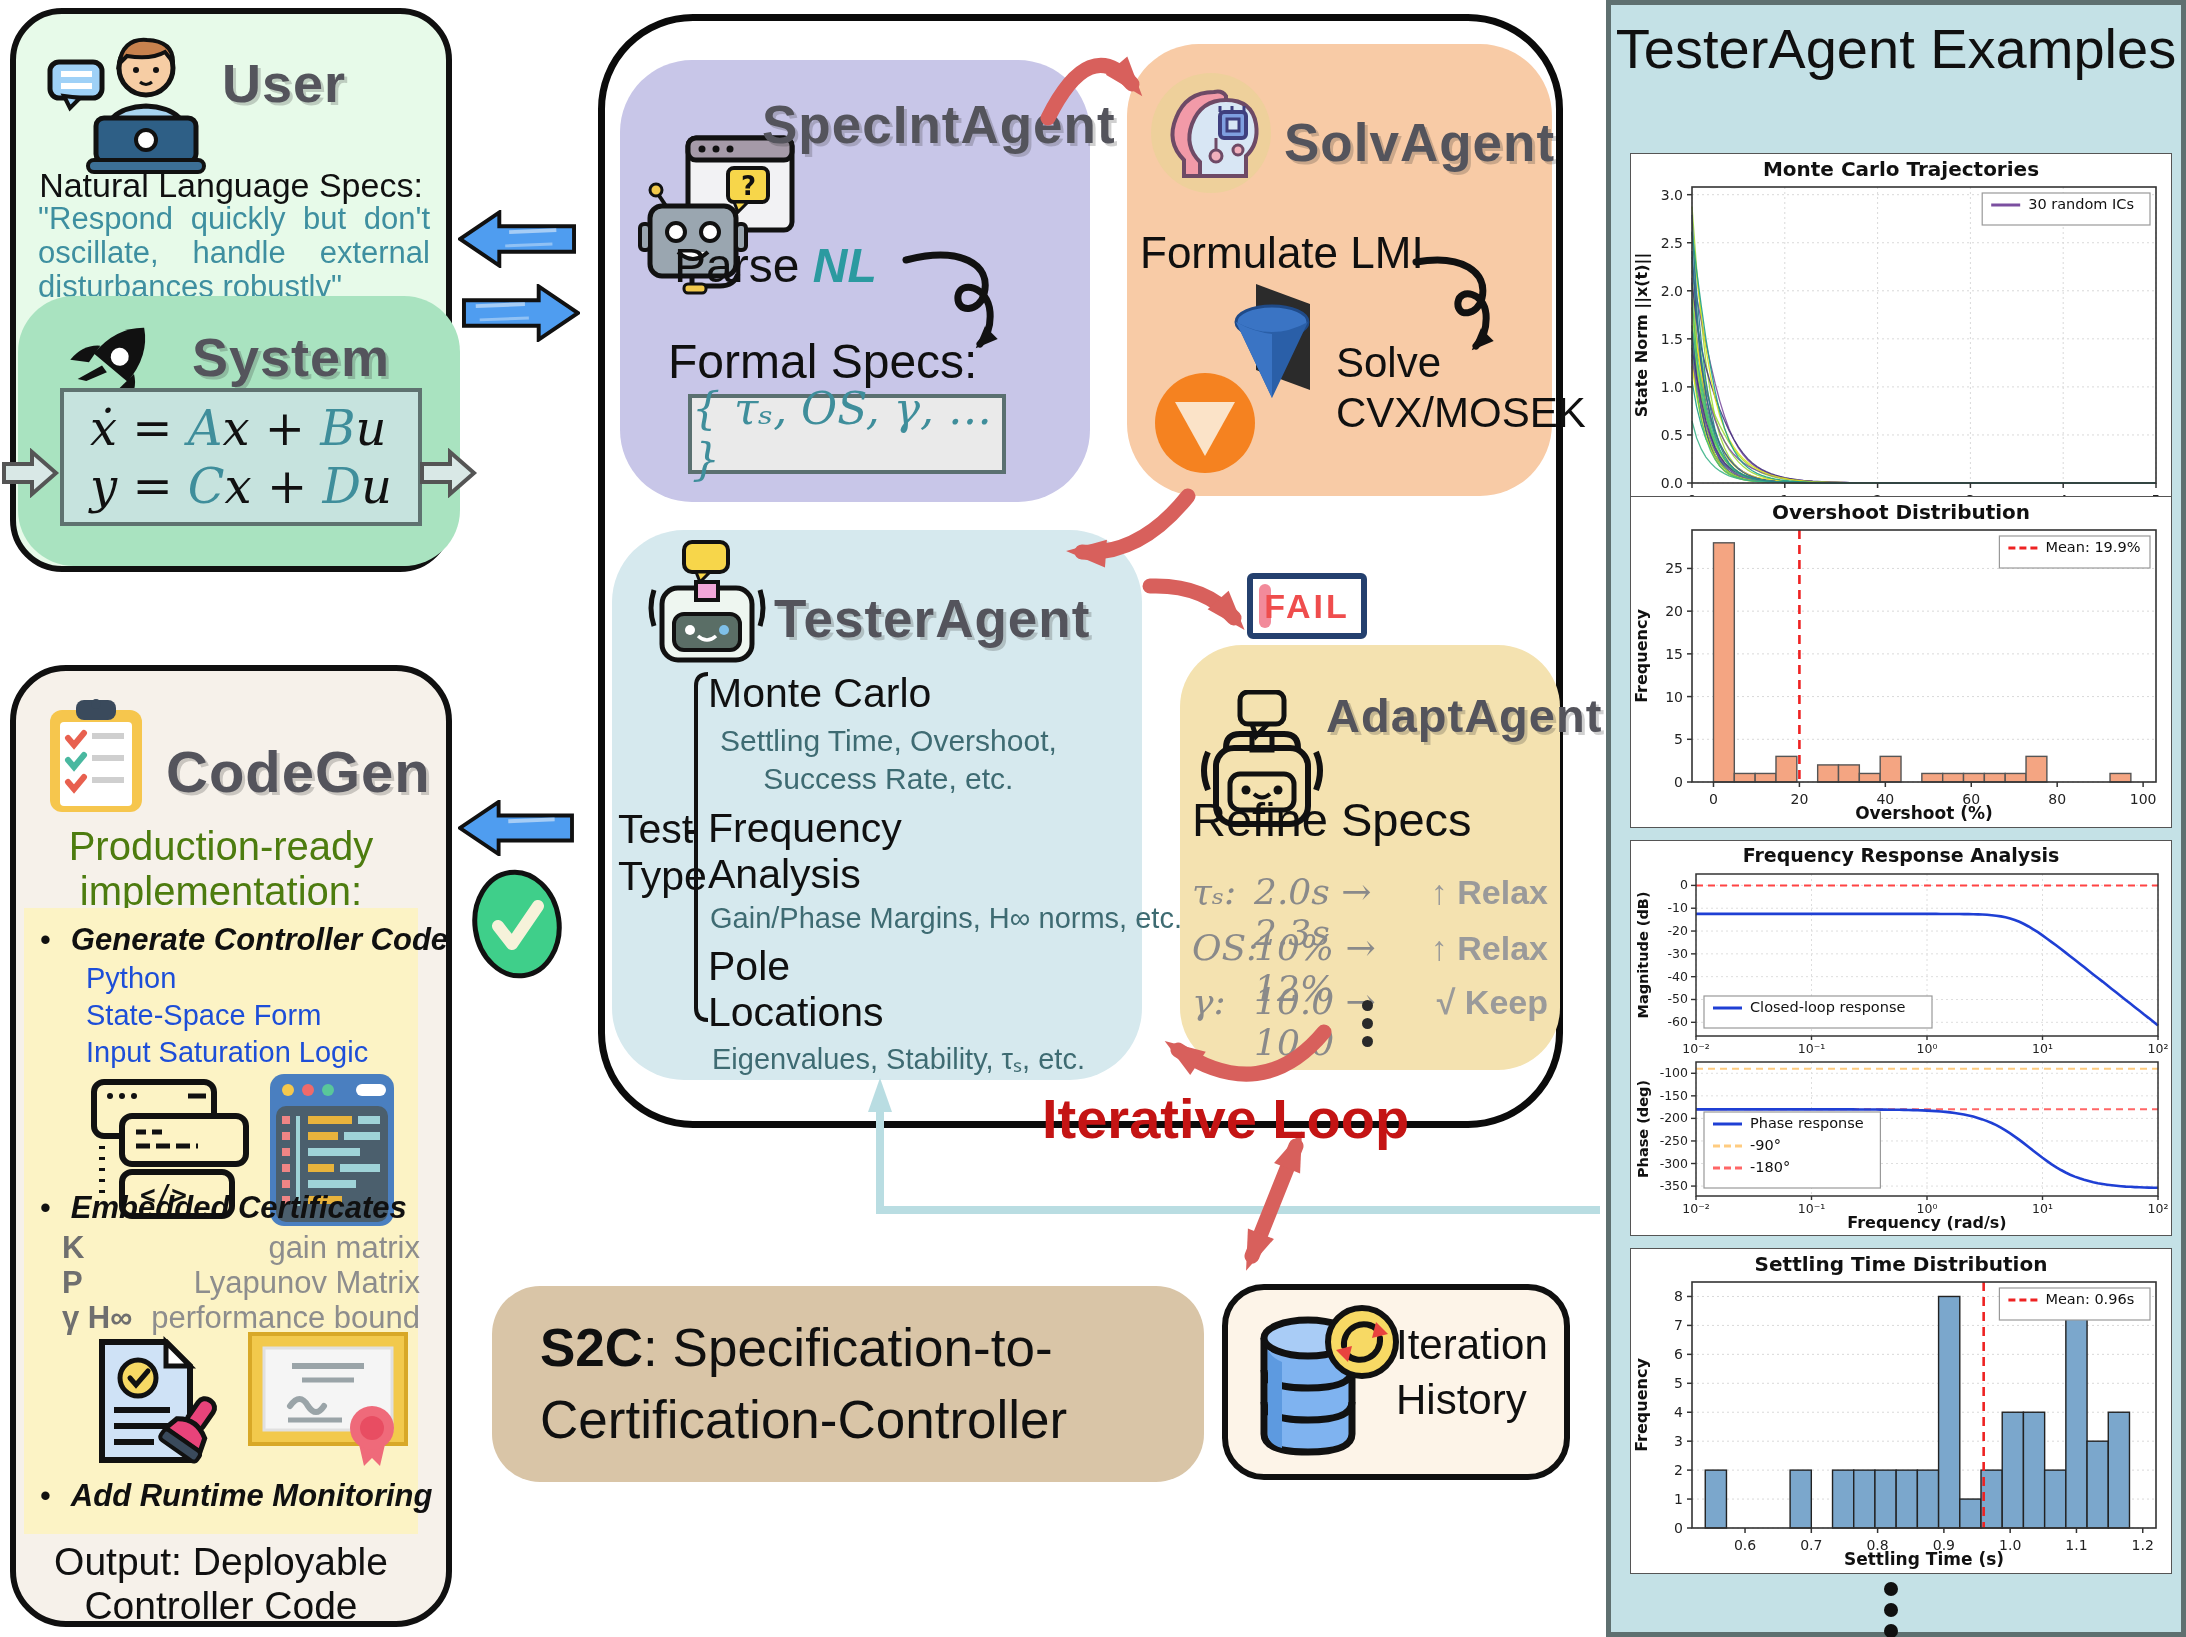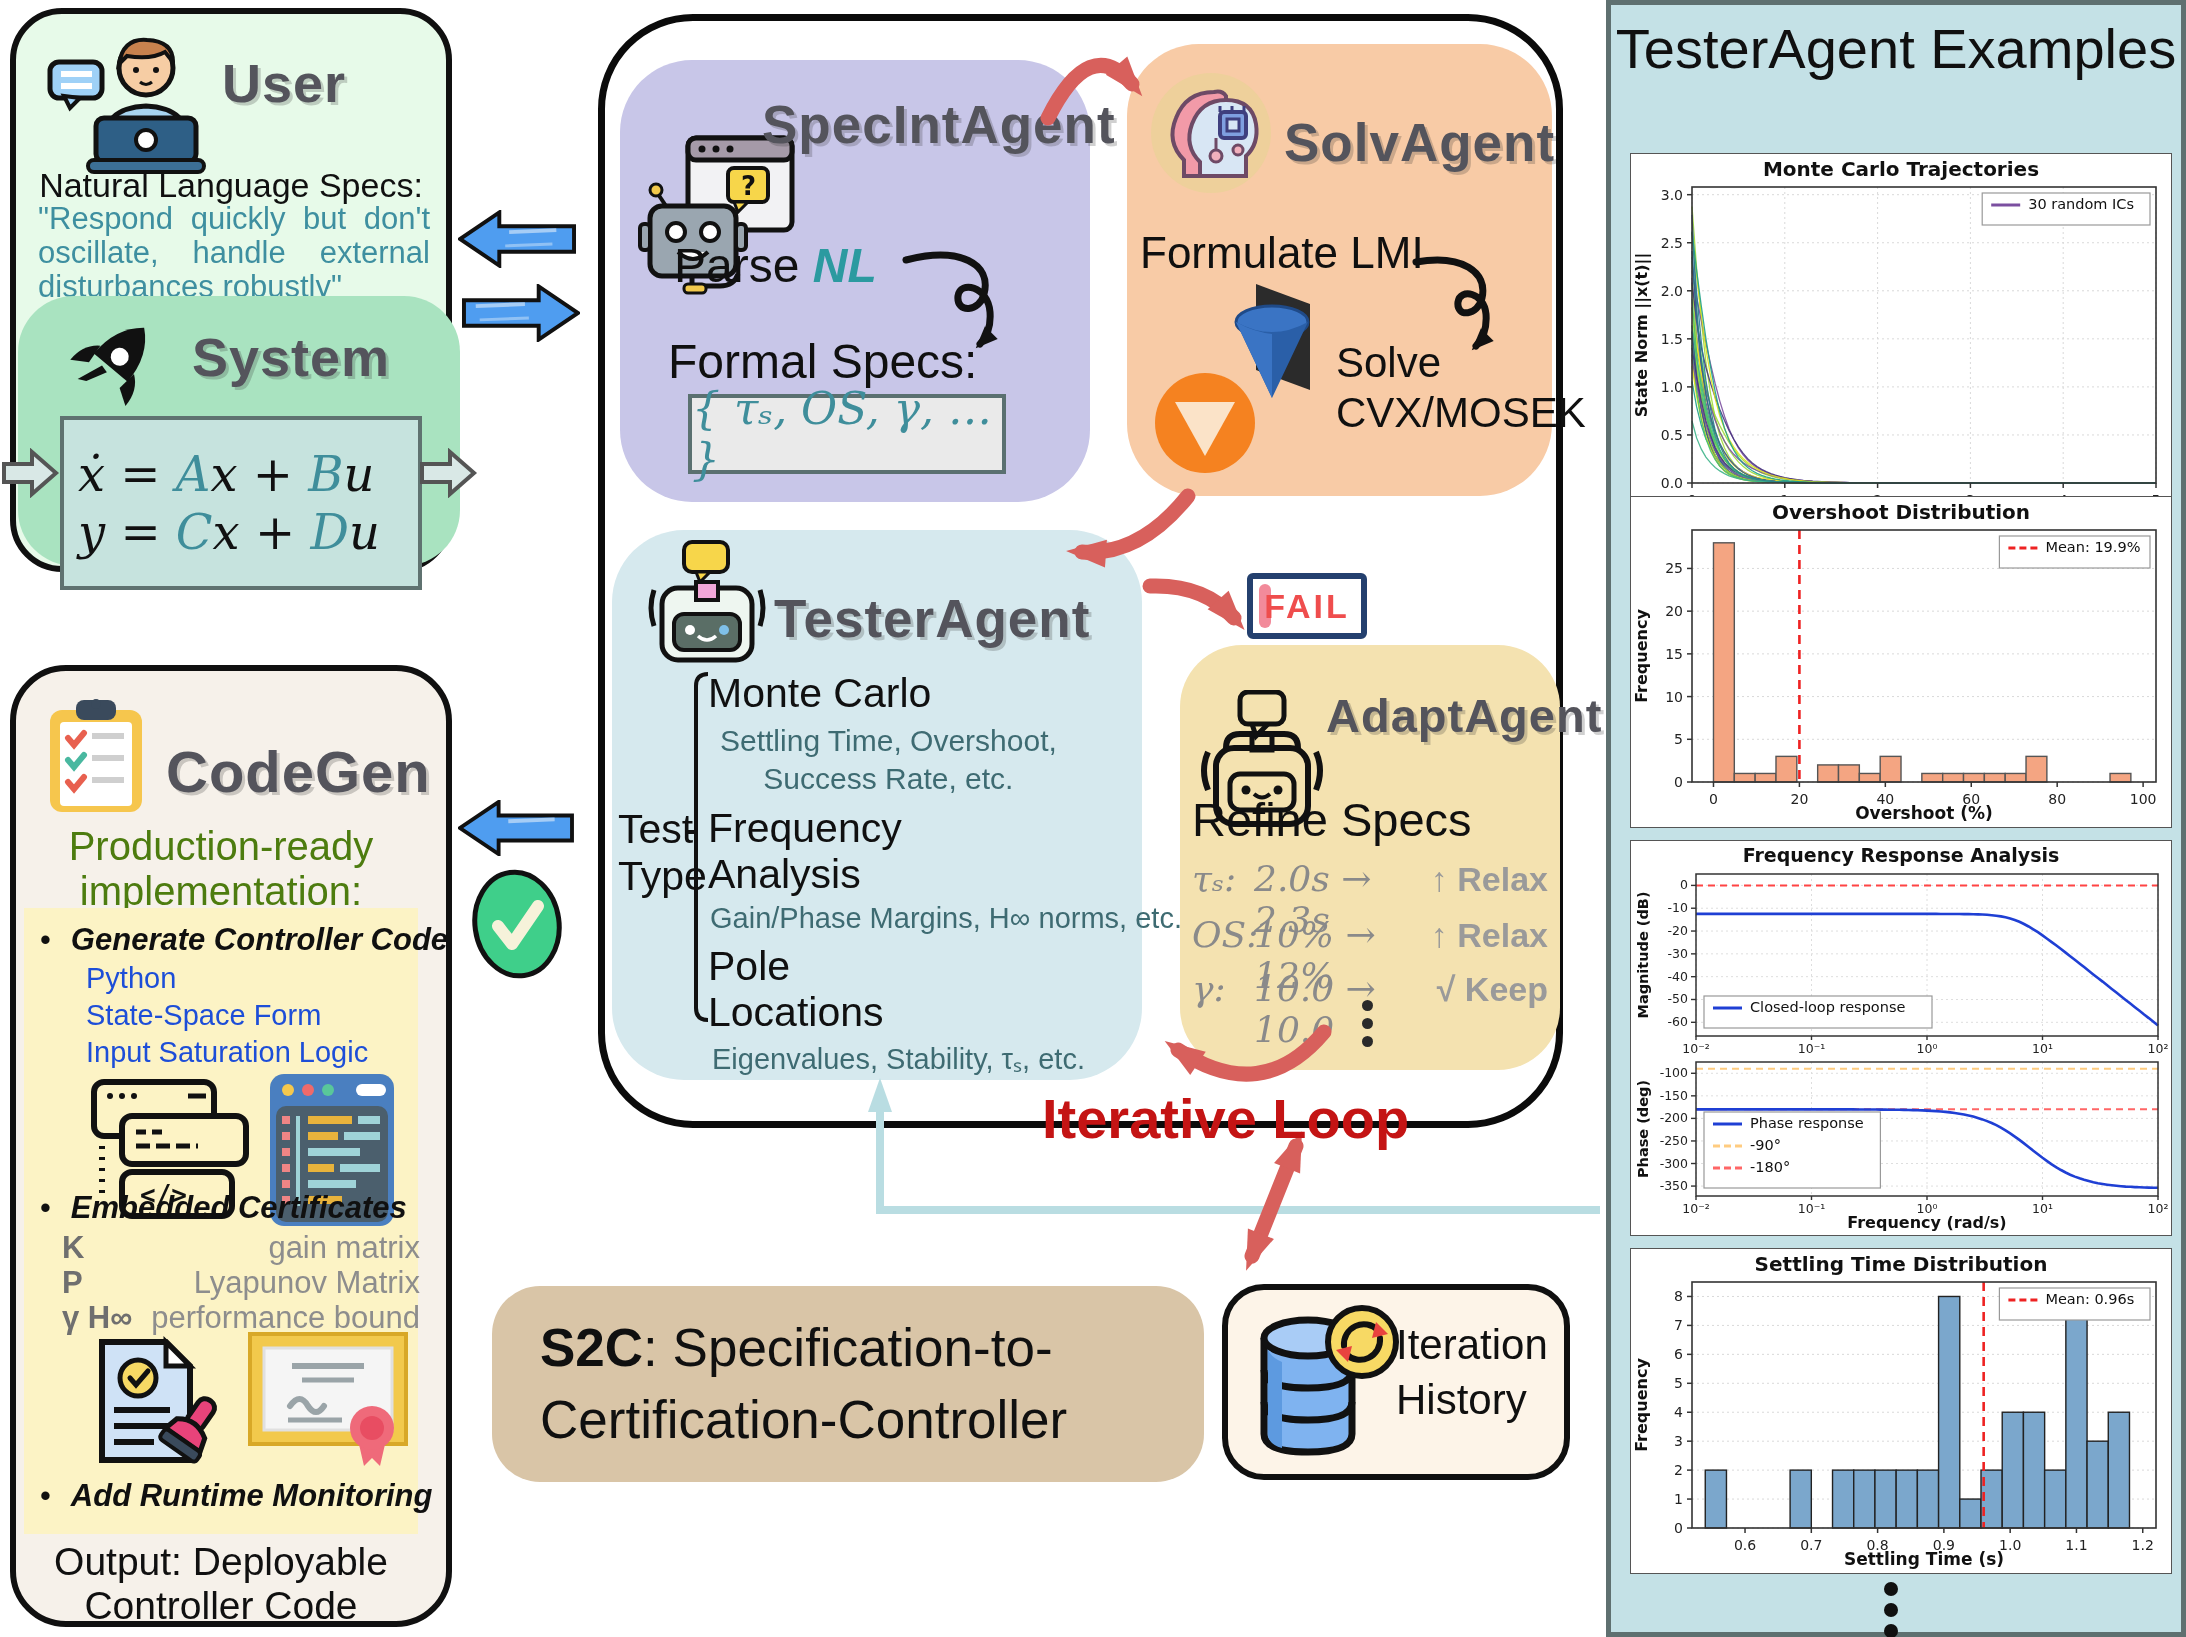--- a/index.html
+++ b/index.html
@@ -8,21 +8,21 @@
   .panel{position:absolute;box-sizing:border-box;}
   .agent-title{font-weight:bold;color:#54545c;text-shadow:3px 3px 0 rgba(40,40,40,0.22);letter-spacing:1px;}
   .pre{white-space:pre-line;}
   
   #user-box{left:10px;top:8px;width:442px;height:564px;border:6px solid #101010;border-radius:52px;background:#e7fae9;}
   #user-title{left:222px;top:52px;font-size:54px;}
   #nls-label{left:14px;top:166px;width:434px;text-align:center;font-size:34px;color:#101010;}
   #nls-quote{left:38px;top:202px;width:392px;font-size:31px;line-height:1.1;color:#3e8fa0;text-align:justify;}
   #system-box{left:18px;top:296px;width:442px;height:270px;background:#a9e3c0;border-radius:56px;}
   #system-title{left:192px;top:326px;font-size:54px;}
-  #eq-panel{left:60px;top:416px;width:362px;height:174px;background:#c6e3de;border:4px solid #5f7270;display:flex;flex-direction:column;justify-content:center;padding-left:14px;gap:2px;}
+  #eq-panel{left:60px;top:388px;width:362px;height:138px;background:#c6e3de;border:4px solid #5f7270;display:flex;flex-direction:column;justify-content:center;padding-left:26px;gap:2px;}
   .eq-line{font-family:"DejaVu Serif",serif;font-style:italic;font-size:48px;color:#111;}
   .eqa{color:#3f8e9b;}
   
   #codegen-box{left:10px;top:665px;width:442px;height:962px;border:6px solid #101010;border-radius:56px;background:#f6f1ea;}
   #codegen-title{left:166px;top:738px;font-size:58px;}
   #codegen-sub{left:20px;top:824px;width:402px;text-align:center;font-size:40px;line-height:1.12;color:#4d7c0f;}
   #codegen-yellow{left:24px;top:908px;width:394px;height:626px;background:#fcf3c5;}
   .bullet-row{position:absolute;font-size:31px;color:#101010;font-weight:bold;font-style:italic;}
   .bullet-row .bullet{font-style:normal;margin-right:20px;font-weight:normal;}
   .gray-sub{position:absolute;font-size:29px;color:#1d4ed8;}
@@ -53,21 +53,21 @@
   #pole-label{left:708px;top:944px;font-size:41px;line-height:1.12;color:#101010;}
   #pole-sub{left:712px;top:1038px;font-size:29px;color:#3e6b72;}
   
   #fail-badge{left:1247px;top:573px;width:120px;height:66px;background:#ffffff;border:6px solid #24406e;border-radius:6px;display:flex;align-items:center;justify-content:center;}
   #fail-accent{position:absolute;left:6px;top:5px;width:12px;height:44px;background:#f28a9a;border-radius:6px;}
   #fail-text{font-size:34px;font-weight:bold;color:#ef4d4d;letter-spacing:3px;position:relative;}
   #adapt-box{left:1180px;top:645px;width:380px;height:425px;background:#f4e2b0;border-radius:62px;}
   #adapt-title{left:1326px;top:688px;font-size:47px;}
   #refine-label{left:1192px;top:792px;font-size:47px;color:#101010;}
   .spec-row{position:absolute;left:1192px;width:356px;display:grid;grid-template-columns:62px 1fr auto;align-items:baseline;font-size:36px;color:#8a8a8a;}
-  .spec-sym,.spec-chg{font-family:"DejaVu Serif",serif;font-style:italic;}
+  .spec-sym,.spec-chg{font-family:"DejaVu Serif",serif;font-style:italic;margin-top:13px;}
   .spec-act{font-weight:bold;color:#9a9a9a;font-size:34px;}
   #adapt-dots{left:1362px;top:1000px;display:flex;flex-direction:column;gap:7px;}
   #adapt-dots div{width:11px;height:11px;border-radius:50%;background:#2a2a2a;}
   #loop-label{left:1042px;top:1086px;font-size:56px;font-weight:bold;color:#c41414;}
   
   #s2c-box{left:492px;top:1286px;width:712px;height:196px;background:#d9c5a7;border-radius:48px;display:flex;flex-direction:column;justify-content:center;padding-left:48px;}
   .s2c-line{font-size:53px;color:#101010;line-height:1.35;}
   #s2c-bold{font-weight:bold;}
   #ith-box{left:1222px;top:1284px;width:348px;height:196px;background:#fdf4e8;border:6px solid #101010;border-radius:42px;}
   #ith-label{left:1396px;top:1318px;font-size:42px;line-height:1.3;color:#101010;}

